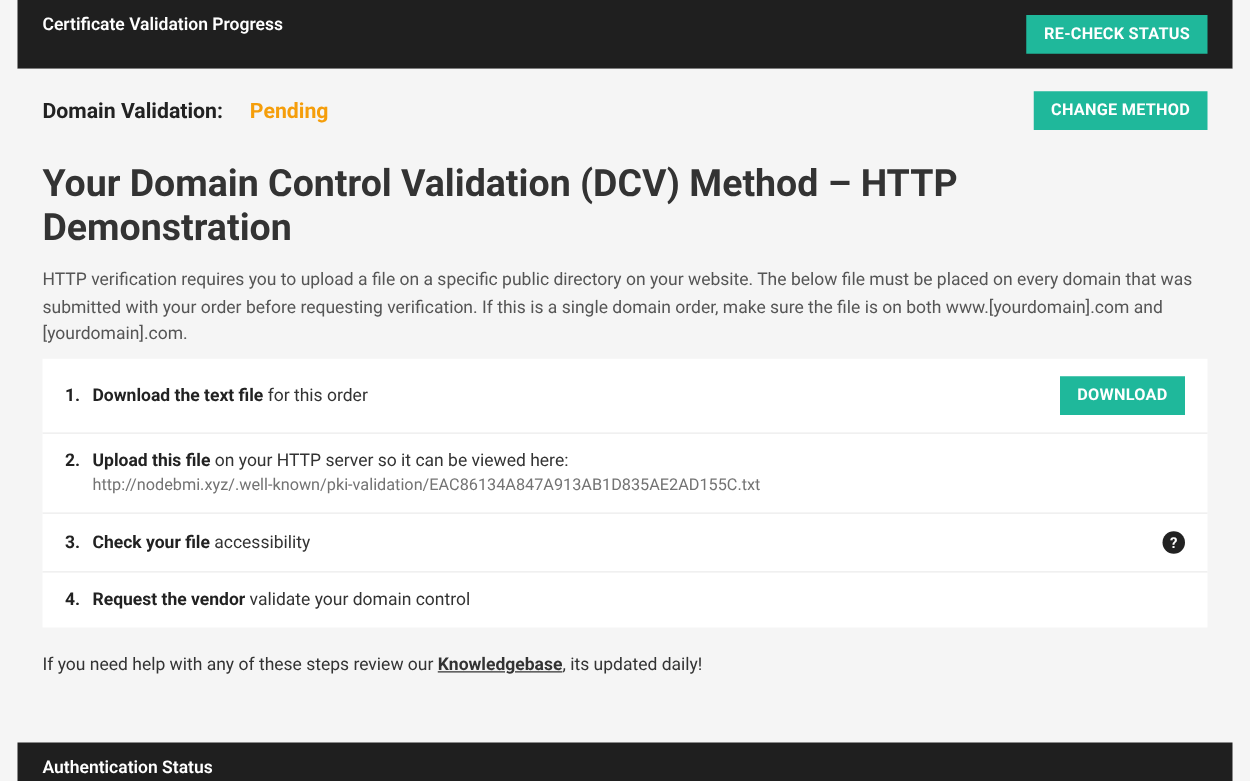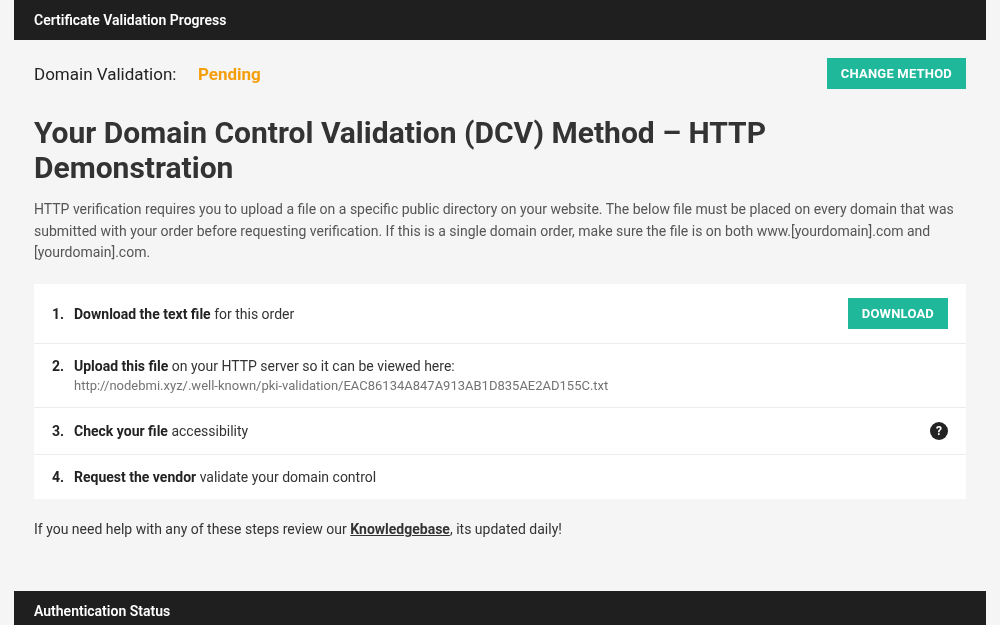--- a/index.html
+++ b/index.html
@@ -44,40 +44,40 @@
       padding: 18px 20px 26px 20px;
       margin-bottom: 28px;
     }
     .validation-row {
       display: flex;
       justify-content: space-between;
       align-items: center;
       margin-bottom: 26px;
     }
     .validation-label {
-      font-weight: 400;
+      font-weight: 700;
       font-size: 17px;
       color: #222;
     }
     .validation-status {
       color: #f59e0b;
       font-weight: 700;
       margin-left: 18px;
     }
     .section-title {
       font-size: 30px;
       font-weight: 700;
       color: #333;
       margin-bottom: 14px;
     }
     .description {
       color: #555;
       font-size: 14px;
       line-height: 1.55;
-      margin-bottom: 20px;
+      margin-bottom: 8px;
     }
     .steps {
       background: #fff;
     }
     .step {
       border-bottom: 1px solid #ececec;
       padding: 14px 18px;
       display: flex;
       justify-content: space-between;
       align-items: center;
@@ -147,20 +147,21 @@
       padding: 0 14px;
     }
   </style>
 </head>
 <body>
 
 <div class="container">
 
   <div class="dark-header">
     <span class="dark-header-title">Certificate Validation Progress</span>
+    <button class="btn btn-green">RE-CHECK STATUS</button>
   </div>
 
   <div class="panel">
 
     <div class="validation-row">
       <div>
         <span class="validation-label">Domain Validation:</span>
         <span> </span>
         <span class="validation-label validation-status">Pending</span>
       </div>

